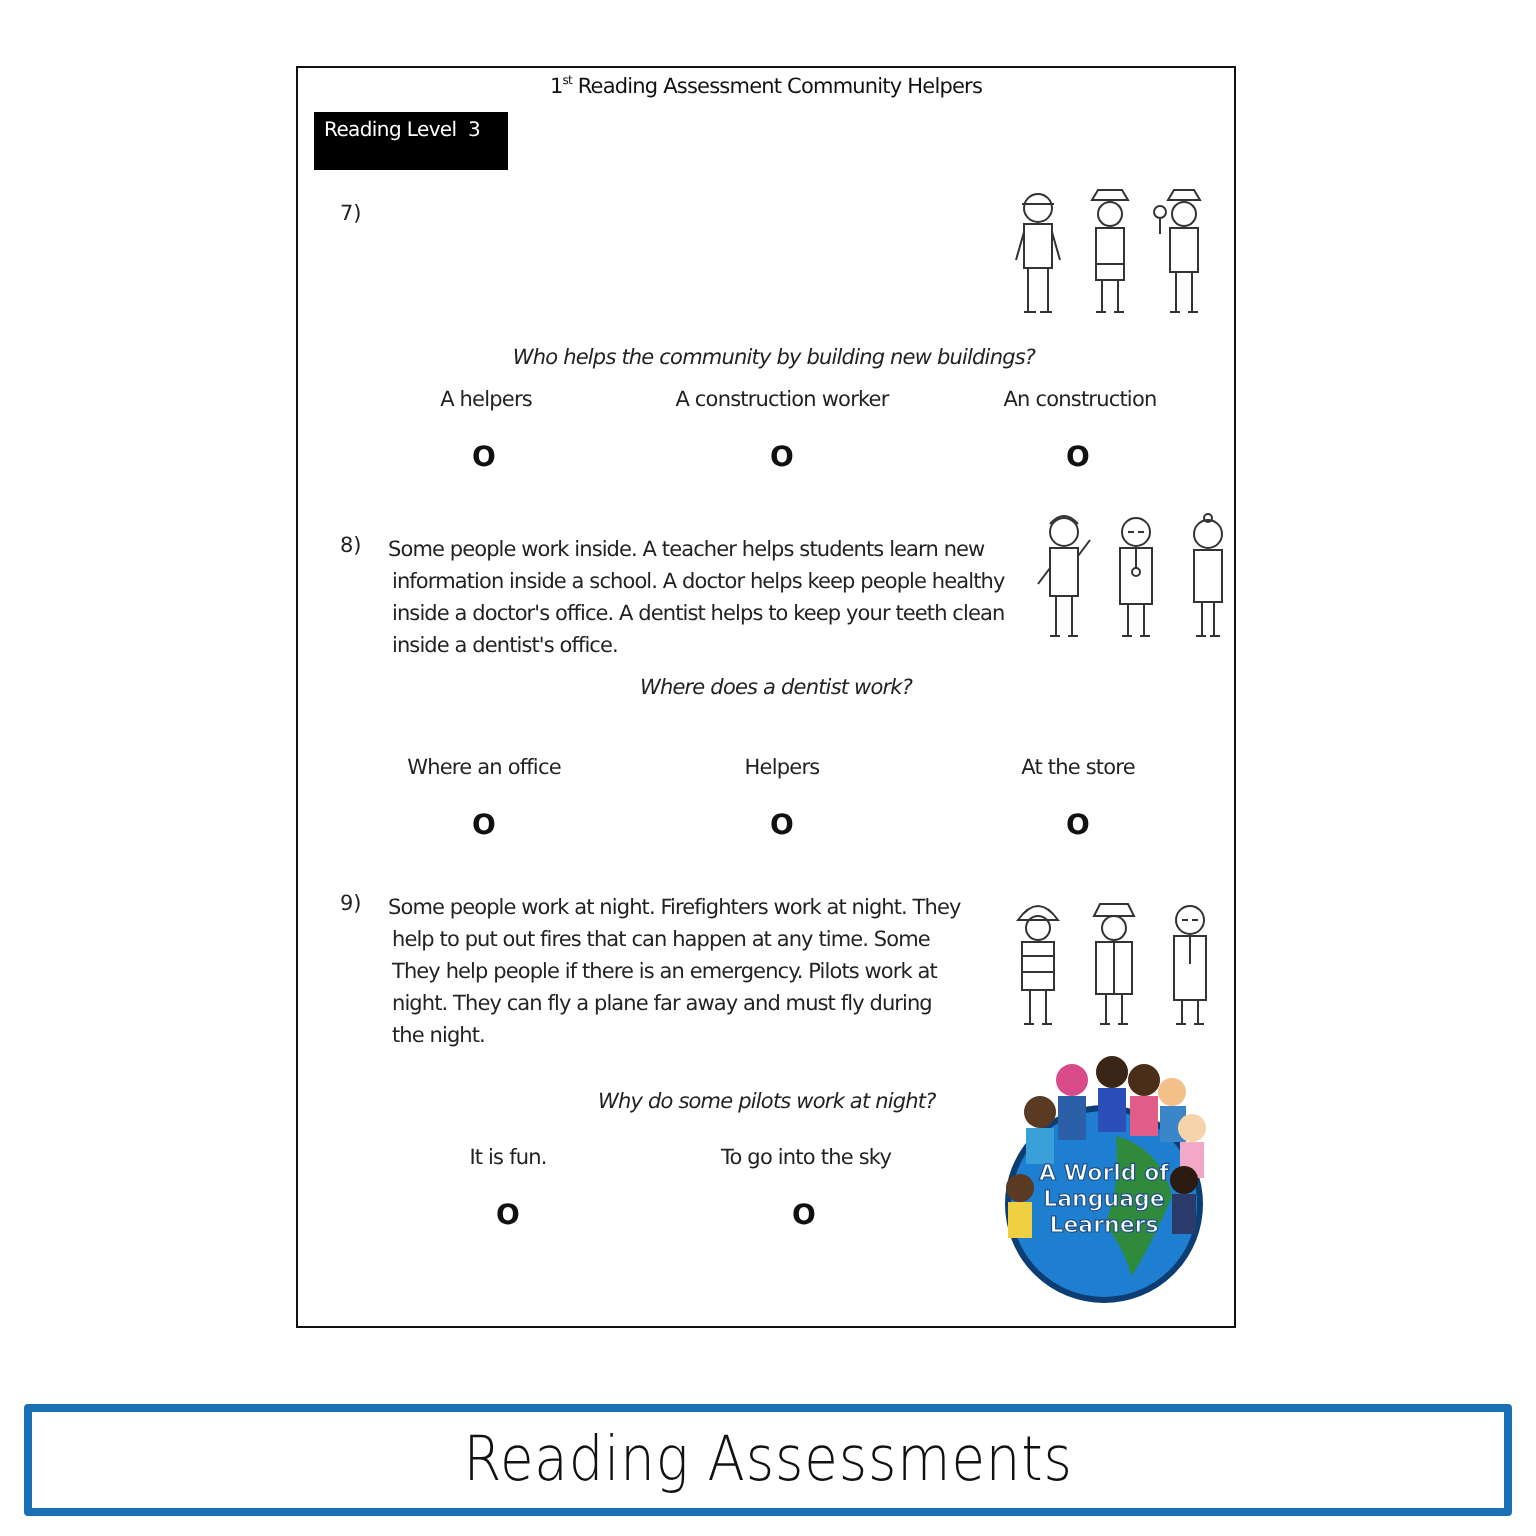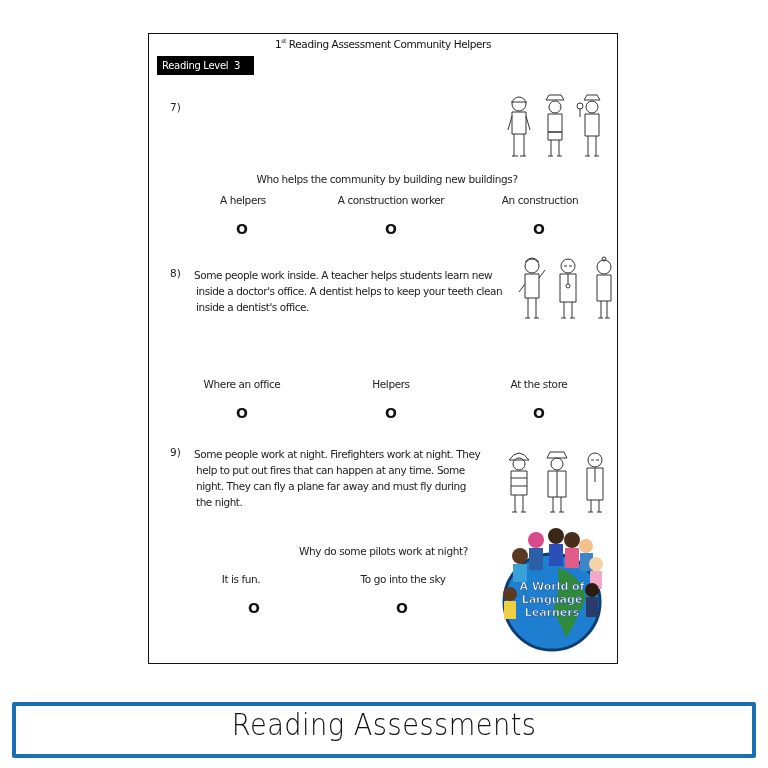--- a/index.html
+++ b/index.html
@@ -1,32 +1,32 @@
 <!DOCTYPE html>
 <html><head>
 <meta charset="utf-8">
 <style>
   html, body { margin:0; padding:0; background:#ffffff; }
   body { width:768px; height:768px; position:relative; overflow:hidden; font-family:"DejaVu Sans", sans-serif; color:#222; }
   .page { position:absolute; left:148px; top:33px; width:470px; height:631px; border:1.5px solid #111; box-sizing:border-box; background:#fff; }
   .abs { position:absolute; }
   .title { left:0; width:100%; top:3px; text-align:center; font-size:10.5px; letter-spacing:-0.4px; color:#111; }
   .title sup { font-size:6px; }
-  .level { left:8px; top:22px; width:97px; height:19px; background:#000; color:#fff; font-size:10px; line-height:19px; padding-left:5px; box-sizing:border-box; letter-spacing:-0.3px; }
+  .level { left:8px; top:22px; width:97px; height:29px; background:#000; color:#fff; font-size:10px; line-height:19px; padding-left:5px; box-sizing:border-box; letter-spacing:-0.3px; }
   .intro { left:24px; top:45px; font-size:10.5px; letter-spacing:-0.45px; white-space:nowrap; }
   .qnum { font-size:10.5px; }
   .passage { font-size:10.5px; line-height:16px; letter-spacing:-0.45px; }
   .passage div { white-space:nowrap; }
-  .question { font-size:10.5px; letter-spacing:-0.4px; white-space:nowrap; text-align:center; }
+  .question { font-size:10.5px; letter-spacing:-0.4px; white-space:nowrap; text-align:center;font-style:italic; }
   .choice { font-size:10.5px; letter-spacing:-0.4px; white-space:nowrap; text-align:center; transform:translateX(-50%); }
   .bubble { font-size:14px; font-weight:bold; transform:translateX(-50%); color:#111; }
   .figs { display:flex; gap:6px; align-items:flex-end; }
   .fig { width:30px; }
   .globe { left:349px; top:490px; width:108px; height:128px; }
-  .banner { position:absolute; left:12px; top:702px; width:744px; height:56px; border:4px solid #1a6fb5; box-sizing:border-box; border-radius:2px; display:flex; justify-content:center; }
+  .banner { position:absolute; left:12px; top:702px; width:744px; height:56px; border:4px solid #1a6fb5; box-sizing:border-box; border-radius:2px; display:flex; align-items:center; justify-content:center; }
   .banner span { font-family:"DejaVu Sans", sans-serif; font-size:31px; letter-spacing:0.5px; color:#111; font-weight:300; transform:scaleX(0.88); }
 </style>
 </head>
 <body>
 
 <div class="page">
   <div class="abs title"><span>1</span><sup>st</sup> <span>Reading Assessment Community Helpers</span></div>
   <div class="abs level" style="white-space:pre">Reading Level  3</div>
 
   <div class="abs qnum" style="left:21px;top:67px">7)</div>
@@ -67,20 +67,21 @@
   <div class="abs choice" style="left:94px;top:160px">A helpers</div>
   <div class="abs choice" style="left:242px;top:160px">A construction worker</div>
   <div class="abs choice" style="left:391px;top:160px">An construction</div>
   <div class="abs bubble" style="left:93px;top:187px">O</div>
   <div class="abs bubble" style="left:242px;top:187px">O</div>
   <div class="abs bubble" style="left:390px;top:187px">O</div>
 
   <div class="abs qnum" style="left:21px;top:233px">8)</div>
   <div class="abs passage" style="left:45px;top:233px">
     <div>Some people work inside. A teacher helps students learn new</div>
+    <div style="padding-left:2px">information inside a school. A doctor helps keep people healthy</div>
     <div style="padding-left:2px">inside a doctor's office. A dentist helps to keep your teeth clean</div>
     <div style="padding-left:2px">inside a dentist's office.</div>
   </div>
   <div class="abs figs" style="left:368px;top:220px">
     <svg class="fig" viewBox="0 0 30 70">
         <g fill="none" stroke="#333" stroke-width="1">
           <circle cx="15" cy="12" r="7"></circle>
           <path d="M8 8 q7 -8 14 0"></path>
           <path d="M8 20 h14 v24 h-14z"></path>
           <path d="M22 24 l6 -8"></path>
@@ -103,31 +104,33 @@
     <svg class="fig" viewBox="0 0 30 70">
         <g fill="none" stroke="#333" stroke-width="1">
           <circle cx="15" cy="13" r="7"></circle>
           <circle cx="15" cy="5" r="2"></circle>
           <path d="M8 21 h14 v26 h-14z"></path>
           <path d="M12 47 v17 M18 47 v17"></path>
           <path d="M9 64 h5 M16 64 h5"></path>
         </g>
       </svg>
   </div>
+  <div class="abs question" style="left:0;width:100%;top:304px;padding-left:10px;box-sizing:border-box">Where does a dentist work?</div>
   <div class="abs choice" style="left:93px;top:344px">Where an office</div>
   <div class="abs choice" style="left:242px;top:344px">Helpers</div>
   <div class="abs choice" style="left:390px;top:344px">At the store</div>
   <div class="abs bubble" style="left:93px;top:371px">O</div>
   <div class="abs bubble" style="left:242px;top:371px">O</div>
   <div class="abs bubble" style="left:390px;top:371px">O</div>
 
   <div class="abs qnum" style="left:21px;top:412px">9)</div>
   <div class="abs passage" style="left:45px;top:412px">
     <div>Some people work at night. Firefighters work at night. They</div>
     <div style="padding-left:2px">help to put out fires that can happen at any time. Some</div>
+    <div style="padding-left:2px">They help people if there is an emergency. Pilots work at</div>
     <div style="padding-left:2px">night. They can fly a plane far away and must fly during</div>
     <div style="padding-left:2px">the night.</div>
   </div>
   <div class="abs figs" style="left:355px;top:414px;gap:8px">
     <svg class="fig" viewBox="0 0 30 70">
         <g fill="none" stroke="#333" stroke-width="1">
           <path d="M5 12 q10 -14 20 0 z"></path>
           <circle cx="15" cy="16" r="6"></circle>
           <path d="M7 23 h16 v24 h-16z"></path>
           <path d="M7 30 h16 M7 38 h16"></path>
@@ -150,21 +153,21 @@
           <circle cx="15" cy="12" r="7"></circle>
           <path d="M11 12 h3 M16 12 h3"></path>
           <path d="M7 20 h16 v32 h-16z"></path>
           <path d="M15 20 v14"></path>
           <path d="M11 52 v12 M19 52 v12"></path>
           <path d="M8 64 h5 M17 64 h5"></path>
         </g>
       </svg>
   </div>
   <div class="abs question" style="left:150px;top:511px;text-align:center">Why do some pilots work at night?</div>
-  <div class="abs choice" style="left:92px;top:539px">It is fun.</div>
+  <div class="abs choice" style="left:105px;top:539px">It is fun.</div>
   <div class="abs choice" style="left:254px;top:539px">To go into the sky</div>
   <div class="abs bubble" style="left:105px;top:566px">O</div>
   <div class="abs bubble" style="left:253px;top:566px">O</div>
 
   <svg class="abs globe" viewBox="0 0 108 128">
     <circle cx="54" cy="78" r="48" fill="#1e7fd0" stroke="#0c3d73" stroke-width="3"></circle>
     <path d="M60 44 q22 6 28 30 q-8 20 -20 40 q-6 -18 -14 -26 q8 -14 6 -44z" fill="#2f8a3c"></path>
     <circle cx="22" cy="32" r="8" fill="#5a3a22"></circle>
       <rect x="15" y="40" width="14" height="18" fill="#3aa0d8"></rect>
     <circle cx="38" cy="16" r="8" fill="#d84a8a"></circle>

